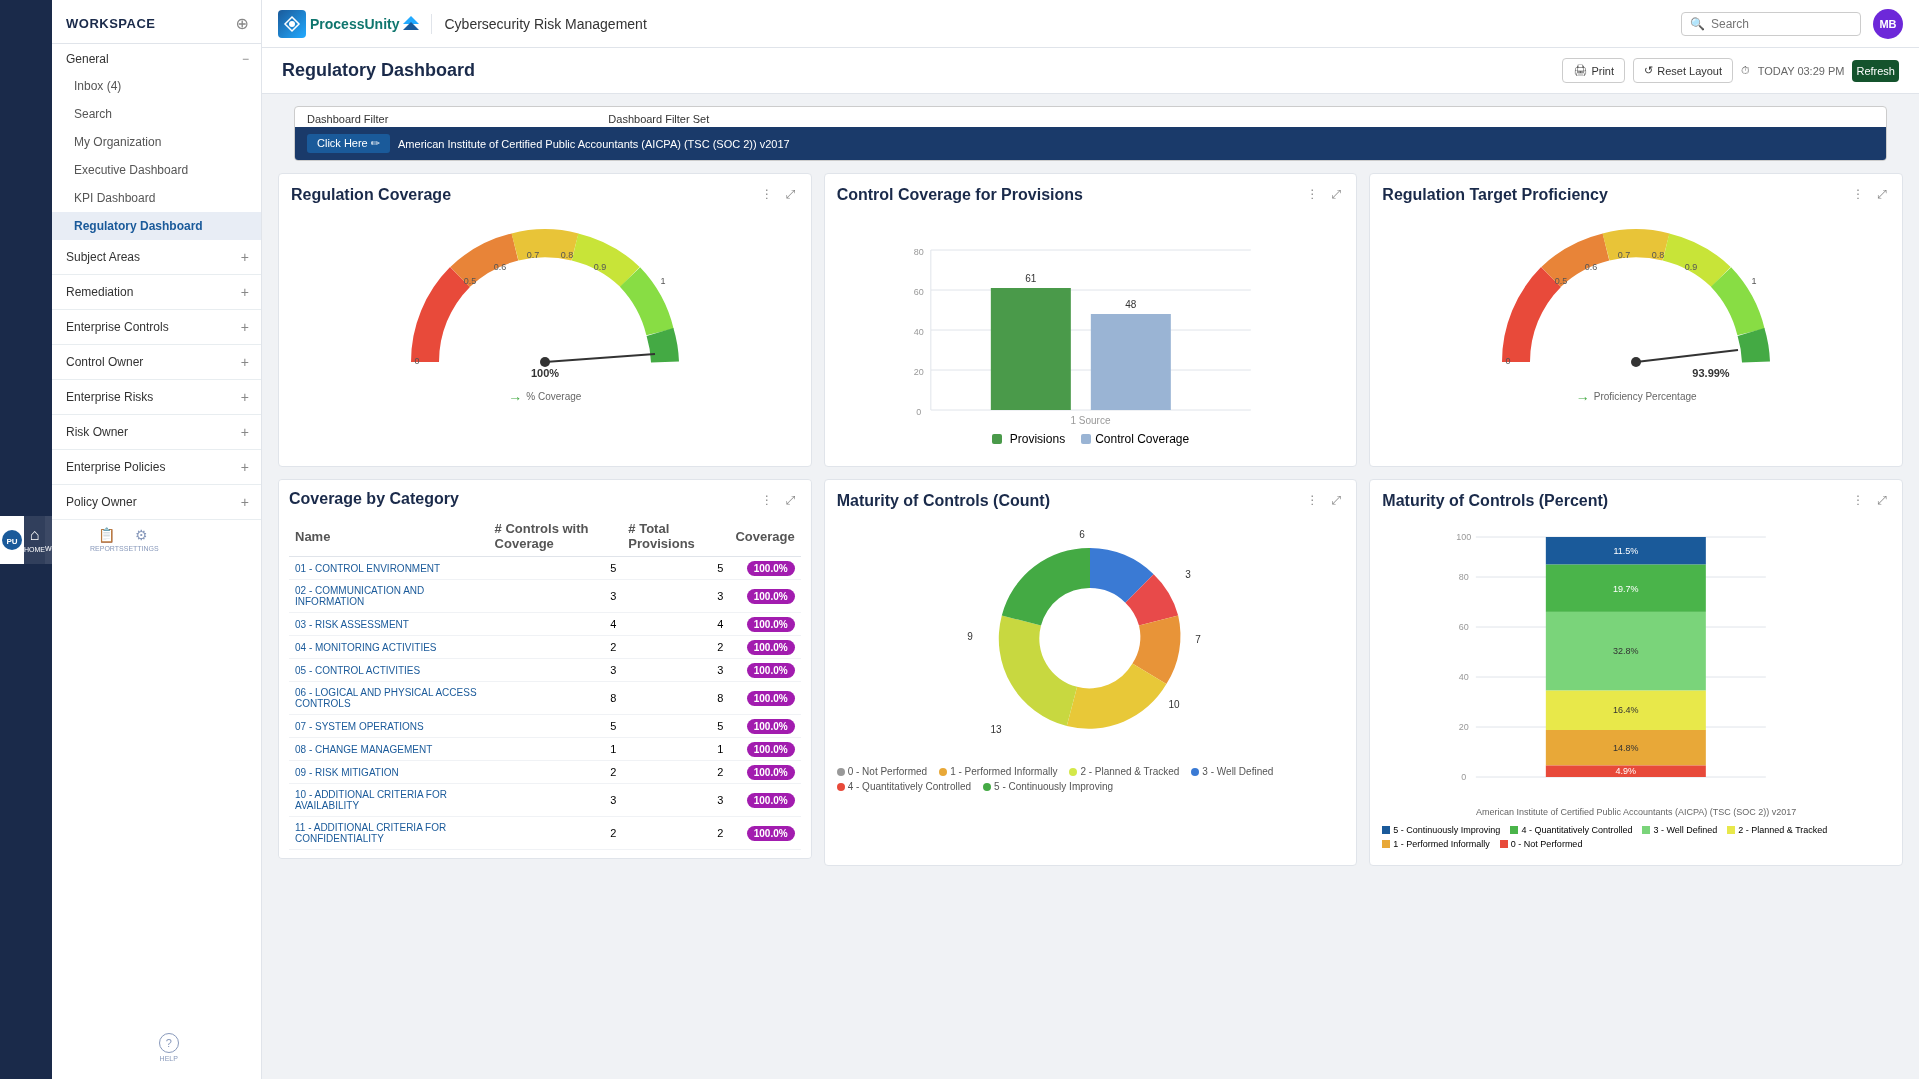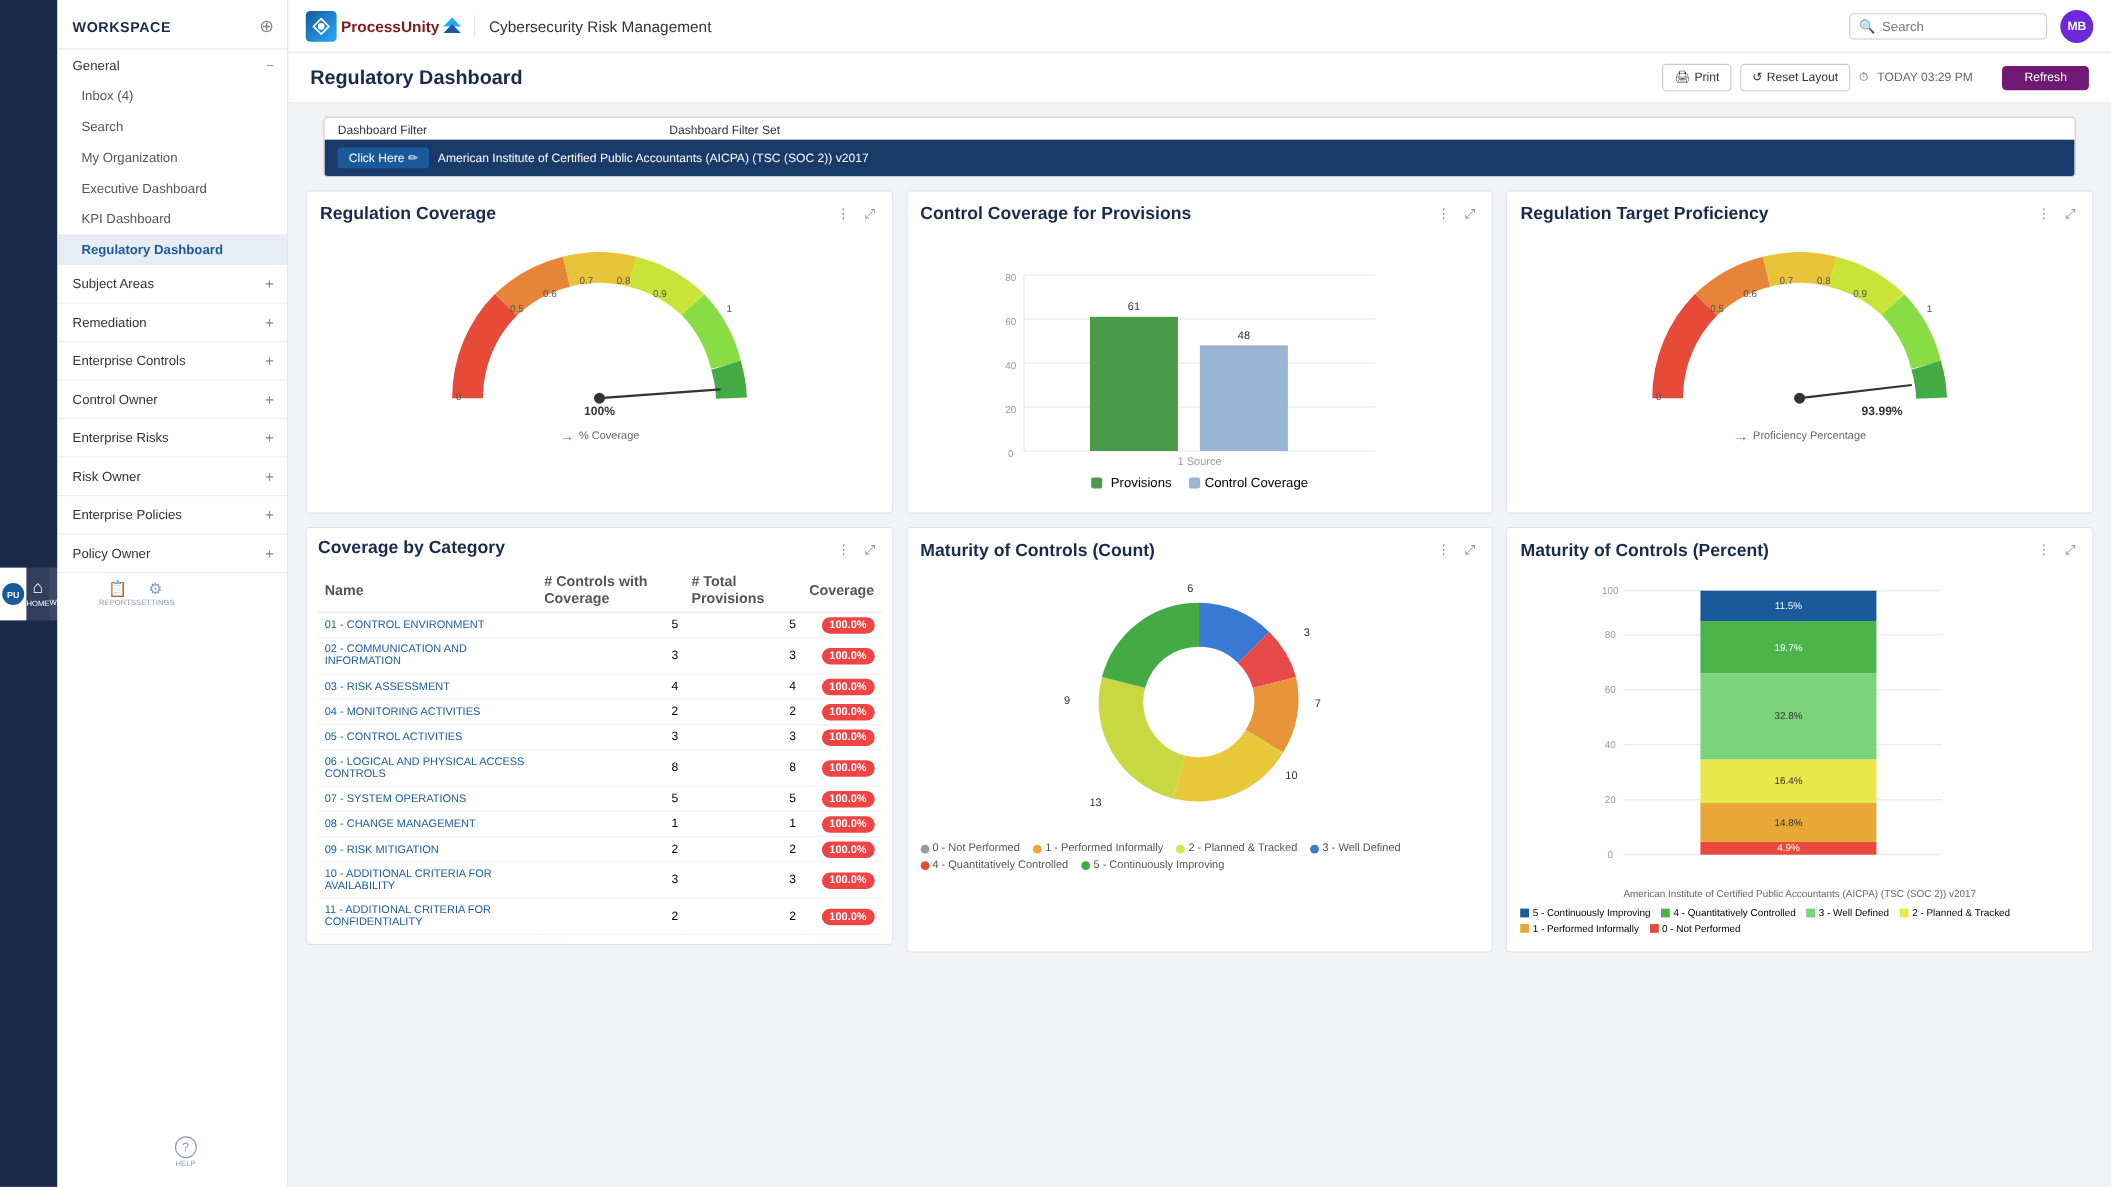--- a/index.html
+++ b/index.html
@@ -173,28 +173,27 @@
       display: flex; align-items: center; gap: 4px;
       padding: 5px 10px;
       border: 1px solid #ccc;
       border-radius: 4px;
       background: #fff;
       font-size: 11px;
       cursor: pointer;
       color: #333;
     }
     .btn-refresh {
-      background: #701a75;
+      background: #14532d;
       color: white;
       border: none;
-      padding: 5px 20px;
+      padding: 5px 4px;
       border-radius: 4px;
       font-size: 11px;
       cursor: pointer;
-      margin-left: 19px;
     }
     .timestamp { font-size: 11px; color: #666; }
 
     
     .filter-bar {
       margin: 12px 16px 0 16px;
       background: #fff;
       border: 1px solid #ccc;
       border-radius: 4px;
       overflow: hidden;
@@ -277,21 +276,21 @@
       gap: 4px;
       margin-top: 6px;
     }
 
     
     .table-card { padding: 10px; }
     .coverage-table { width: 100%; border-collapse: collapse; font-size: 11px; }
     .coverage-table th { text-align: left; padding: 5px 6px; color: #555; font-size: 13px; border-bottom: 1px solid #e0e4ea; font-weight: 600; }
     .coverage-table td { padding: 5px 6px; border-bottom: 1px solid #f0f2f5; vertical-align: middle; }
     .badge-100 {
-      background: #ef4444;
+      background: #a21caf;
       color: white;
       padding: 2px 7px;
       border-radius: 10px;
       font-size: 10px;
       font-weight: bold;
       white-space: nowrap;
     }
     .text-right { text-align: right; }
 
     
@@ -411,21 +410,21 @@
 <div class="main-content">
 
   <div class="top-bar">
     <div class="top-bar-logo">
       <div class="logo-box">
         <svg width="18" height="18" viewBox="0 0 18 18">
           <path d="M9 2 L16 9 L9 16 L2 9 Z" fill="none" stroke="white" stroke-width="1.5"></path>
           <circle cx="9" cy="9" r="3" fill="white"></circle>
         </svg>
       </div>
-      <span style="font-size:14px; color:#7f1d1d;">ProcessUnity</span>
+      <span style="font-size:14px; color:#0f766e;">ProcessUnity</span>
       <svg width="16" height="16" viewBox="0 0 16 16">
         <polygon points="0,8 8,0 16,8" fill="#22aaff"></polygon>
         <polygon points="0,14 8,6 16,14" fill="#1a5a9a"></polygon>
       </svg>
     </div>
     <div class="divider"></div>
     <div class="top-bar-title">Cybersecurity Risk Management</div>
     <div style="display:flex; align-items:center; border:1px solid #ccc; border-radius:4px; padding:4px 8px; gap:6px; width:180px;">
       <span style="color:#999; font-size:12px;">🔍</span>
       <input type="text" placeholder="Search" style="border: none; outline: none; font-size: 12px; color: rgb(153, 153, 153); width: 140px; background: transparent;">

